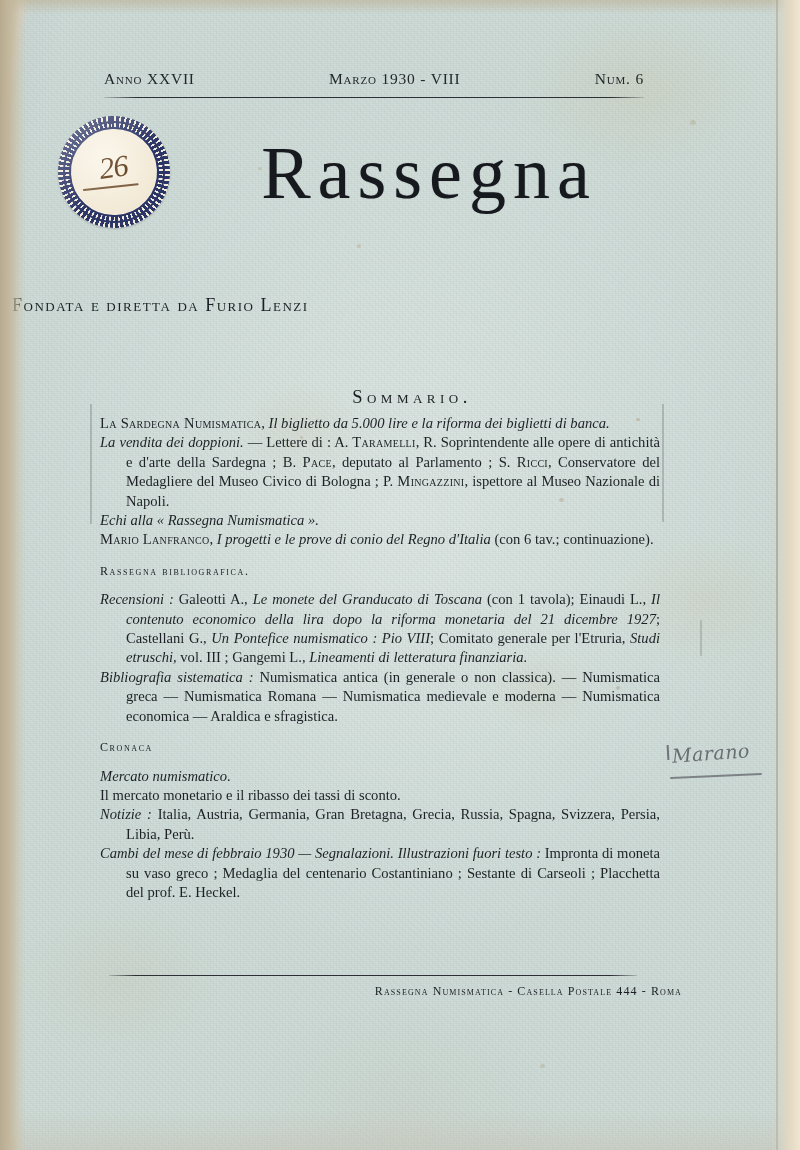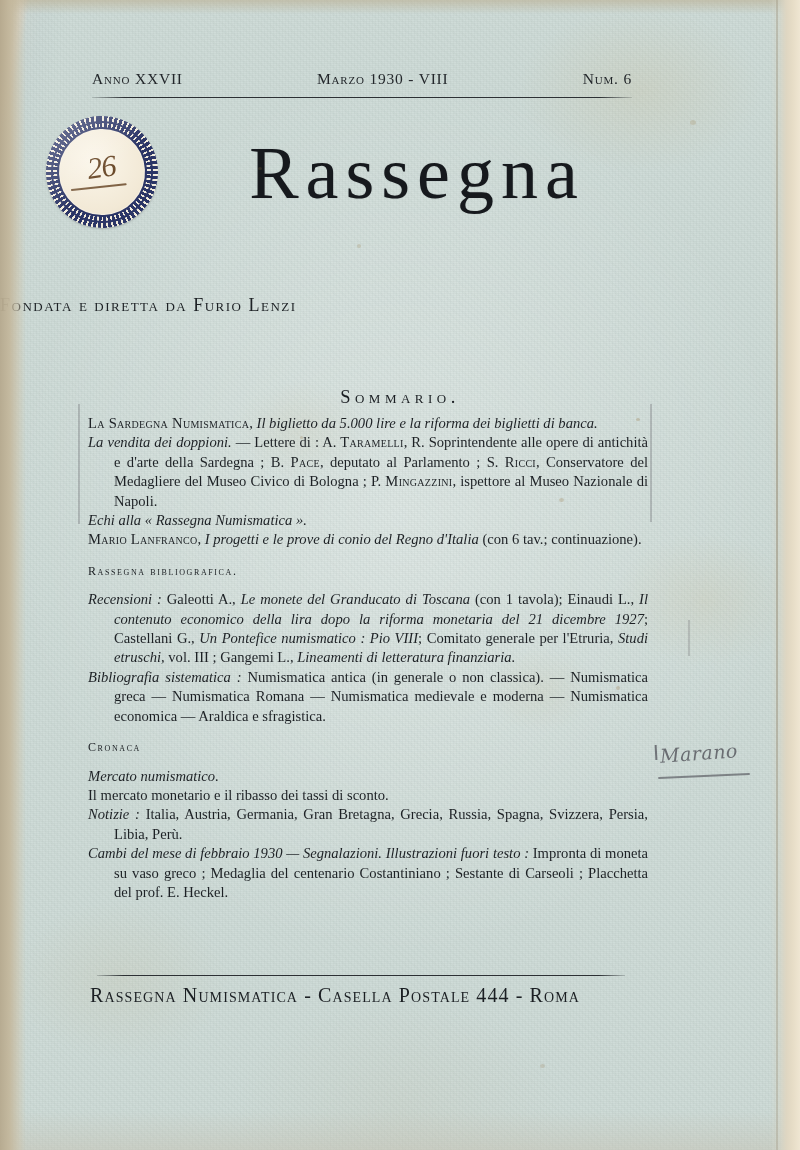--- a/index.html
+++ b/index.html
@@ -60,21 +60,21 @@
   #edge-top {
     position:absolute; left:0; top:0; width:800px; height:14px; pointer-events:none;
     background:linear-gradient(180deg, rgba(186,172,140,0.55), rgba(207,220,216,0) 100%);
   }
   #edge-bottom {
     position:absolute; left:0; bottom:0; width:800px; height:40px; pointer-events:none;
     background:linear-gradient(0deg, rgba(196,192,176,0.45), rgba(207,220,216,0) 100%);
   }
 
   
-  #content { position:absolute; inset:0; }
+  #content { position:absolute; inset:0;margin-left:12px; }
 
   
   #hdr {
     position:absolute; left:92px; top:70px; width:540px;
     display:flex; justify-content:space-between; align-items:baseline;
     font-size:15.5px; letter-spacing:.6px; color:#23272b;
   }
   .sc { font-variant:small-caps; }
   #hdr .anno   { letter-spacing:.8px; }
   #hdr .center { letter-spacing:.8px; }
@@ -123,22 +123,22 @@
     color:#1a1e22;
     font-family:Liberation Serif, serif;
   }
 
   
   #foot-rule {
     position:absolute; left:97px; top:975px; width:528px; height:1px;
     background:linear-gradient(90deg, rgba(30,34,38,.18), #2c3034 5%, #2c3034 95%, rgba(30,34,38,.18));
   }
   #footer {
-    position:absolute; left:0; top:984px; width:670px; text-align:center;
-    font-size:20px; letter-spacing:1.1px; color:#1b1f23;
+    position:absolute; left:0; top:984px; width:670px; text-align:right;
+    font-size:12px; letter-spacing:1.1px; color:#1b1f23;
     font-variant:small-caps;
   }
 
   
   #stamp {
     position:absolute; left:46px; top:116px; width:112px; height:112px;
     border-radius:50%;
     transform:rotate(-3deg);
   }
   #stamp-ring {

